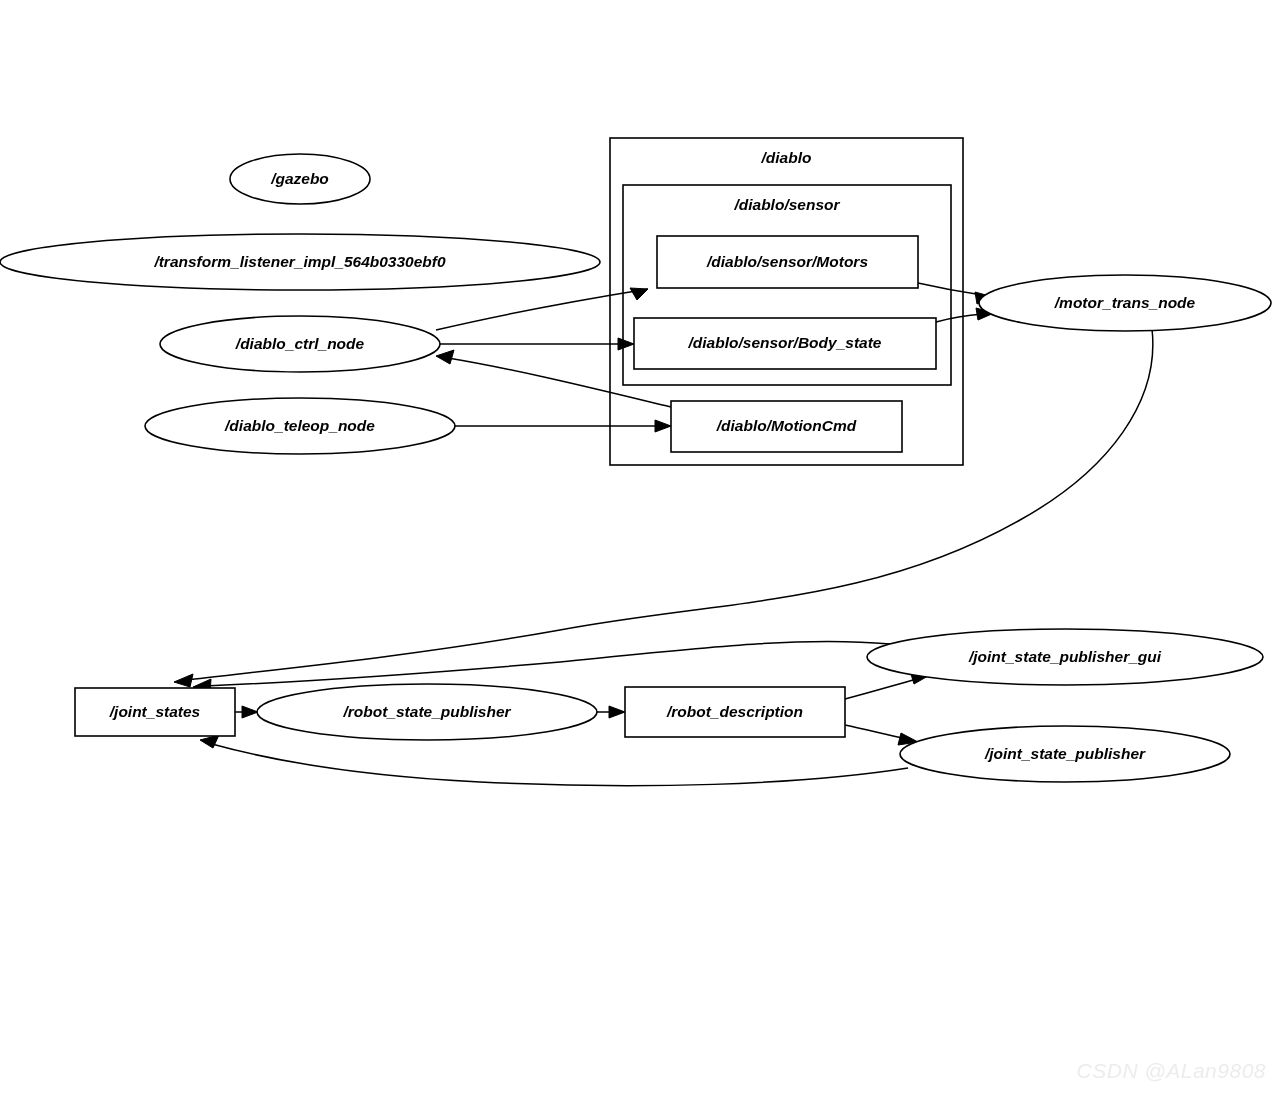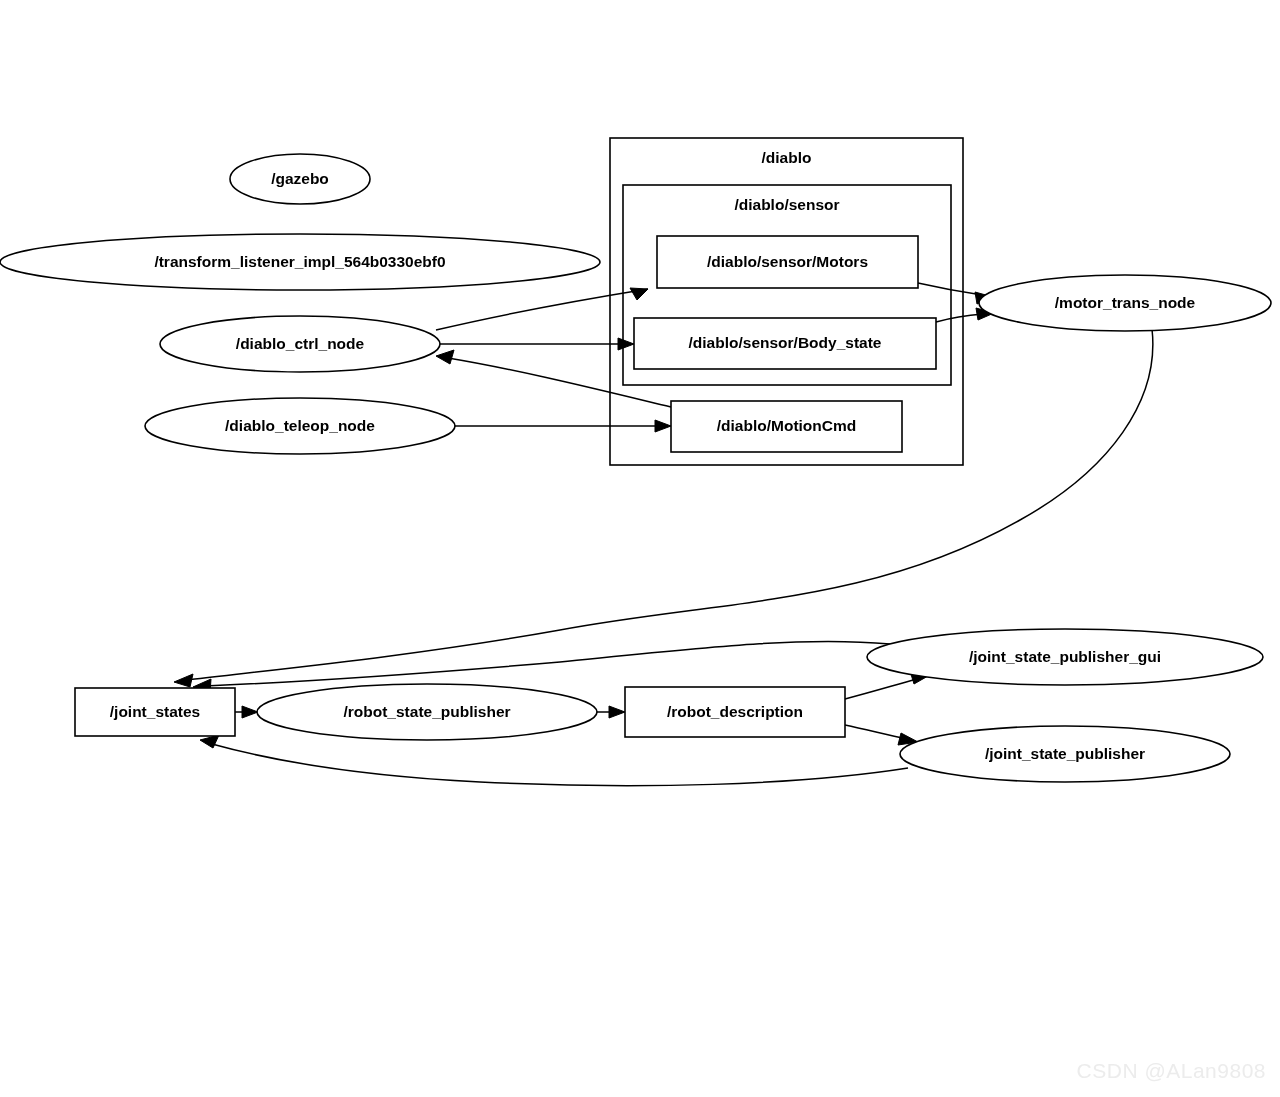--- a/index.html
+++ b/index.html
@@ -10,20 +10,21 @@
   }
   body {
     font-family: "Liberation Sans", sans-serif;
   }
   #canvas {
     position: relative;
     width: 1280px;
     height: 1097px;
     background: #ffffff;
     overflow: hidden;
+    font-style: italic;
   }
   #graph-svg {
     position: absolute;
     left: 0;
     top: 0;
     width: 1280px;
     height: 1097px;
   }
   .node-label {
     font-family: "Liberation Sans", sans-serif;

